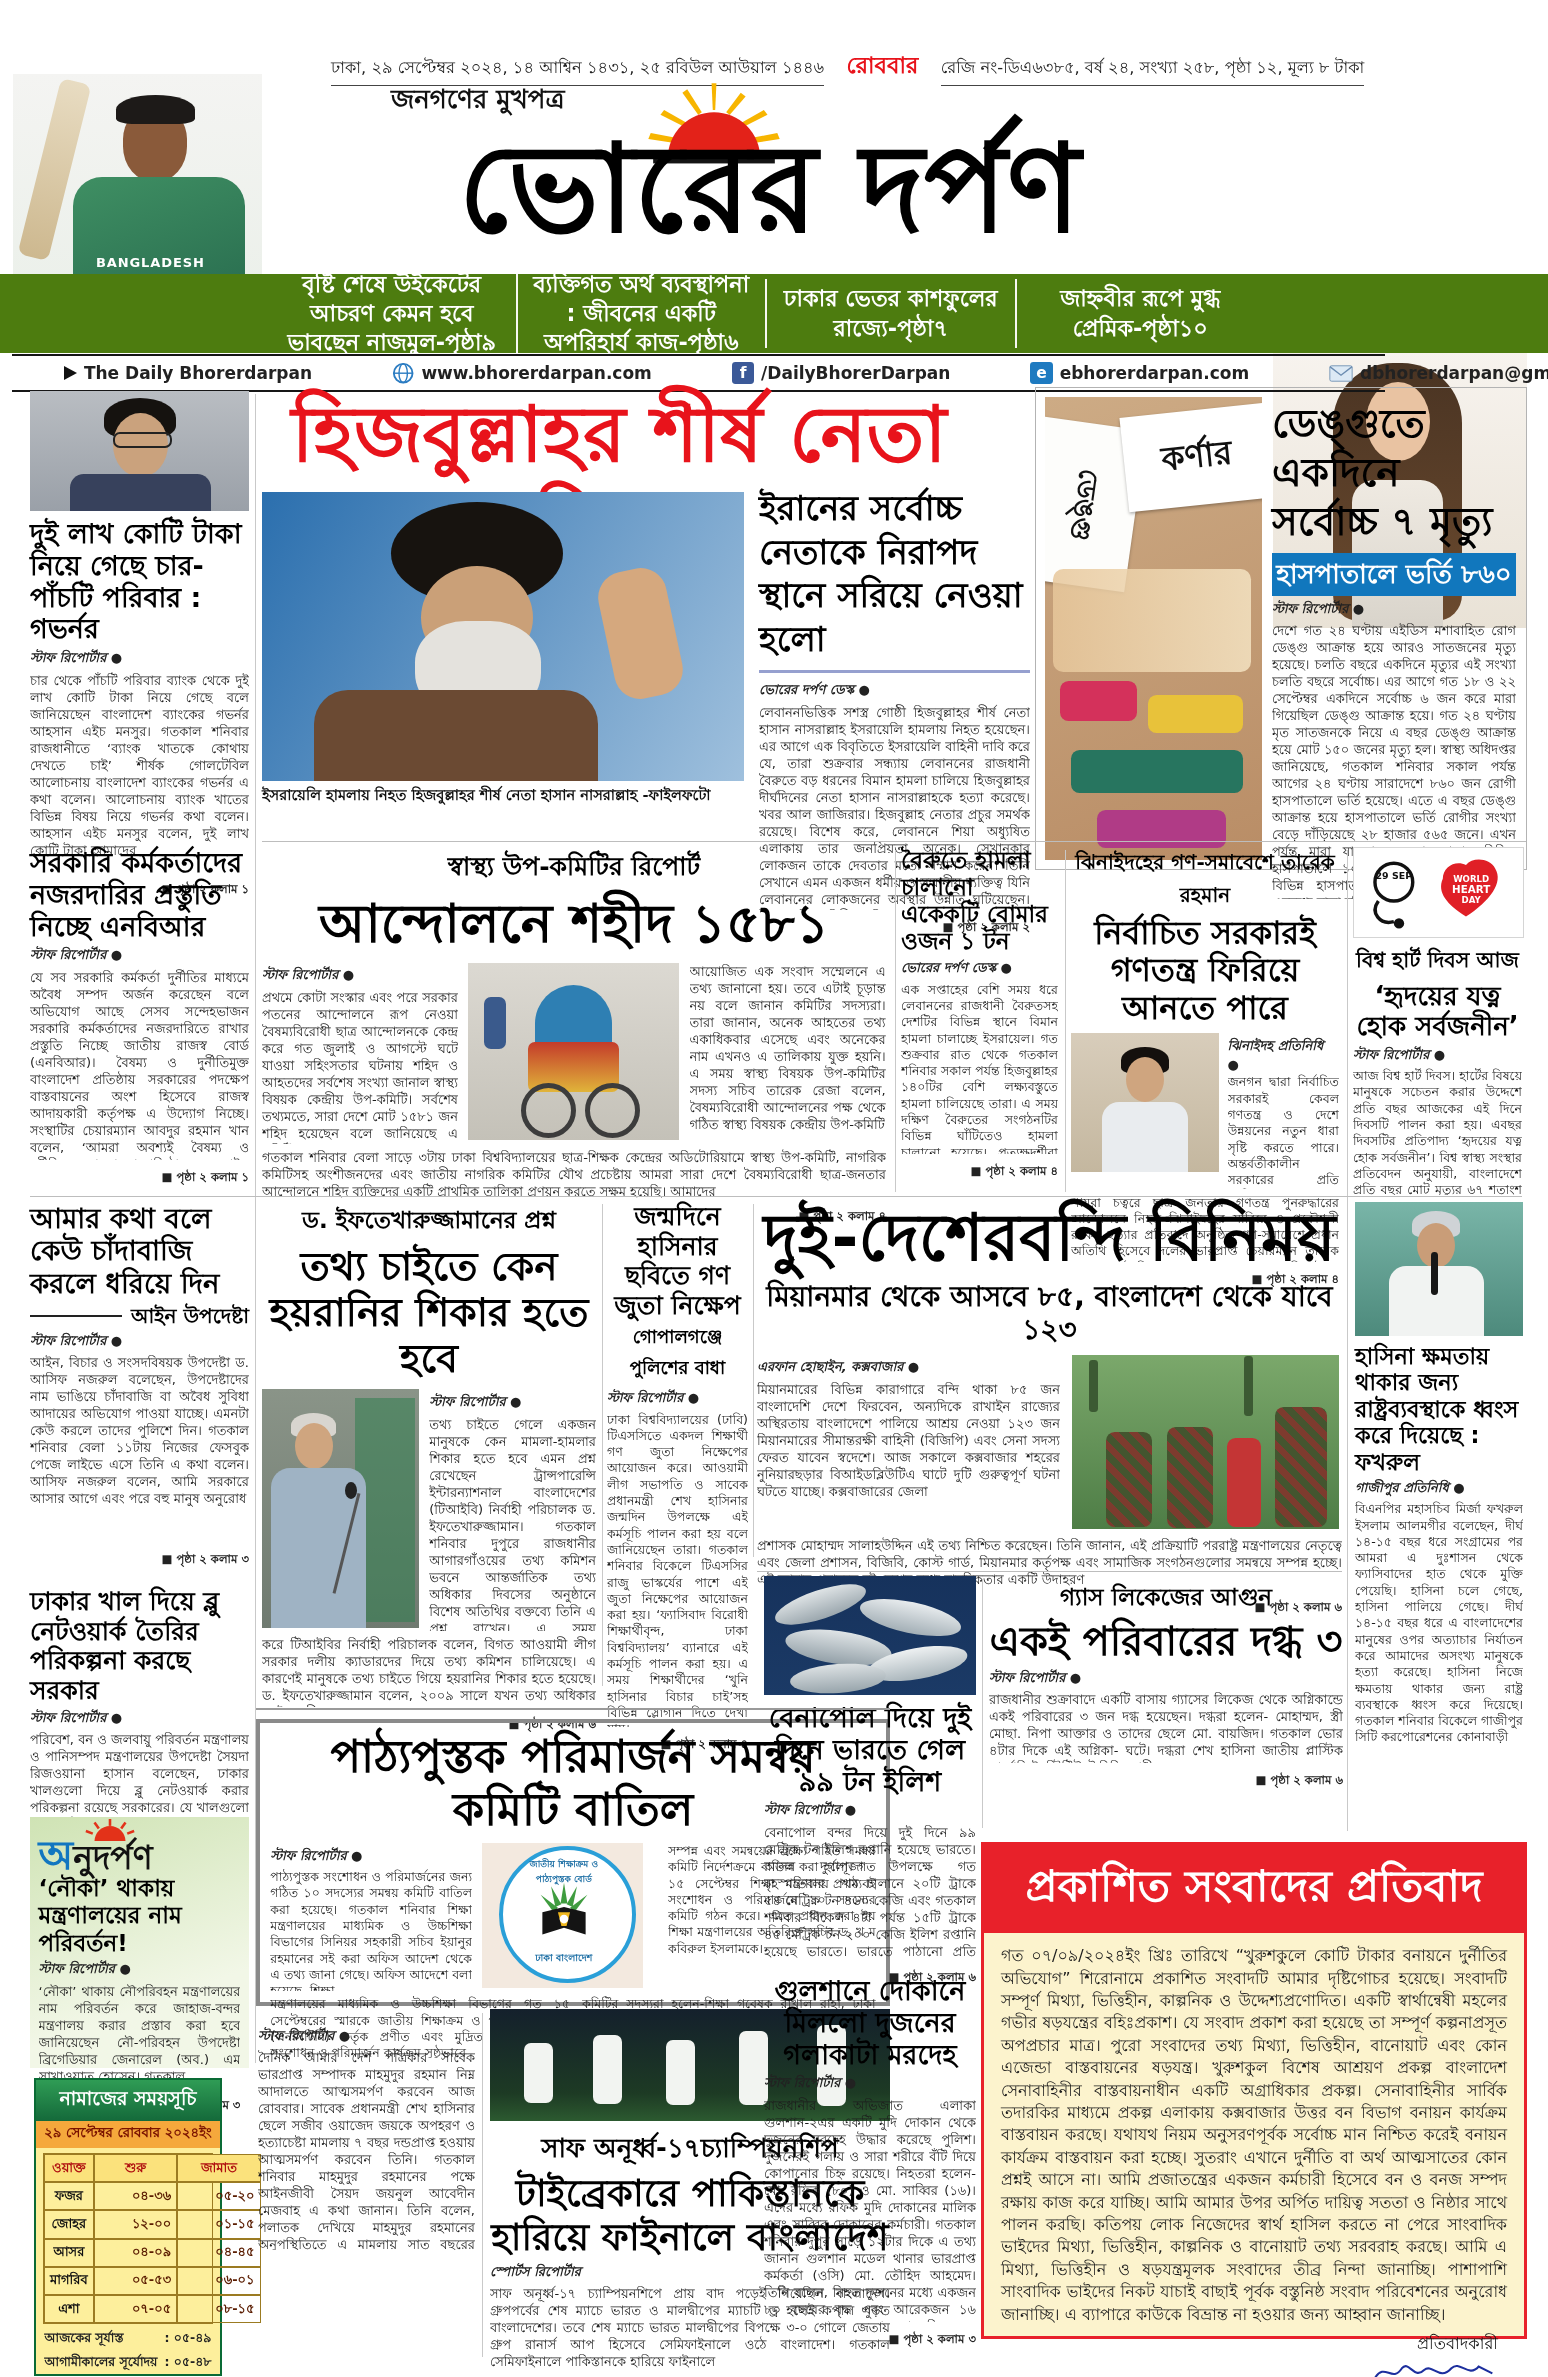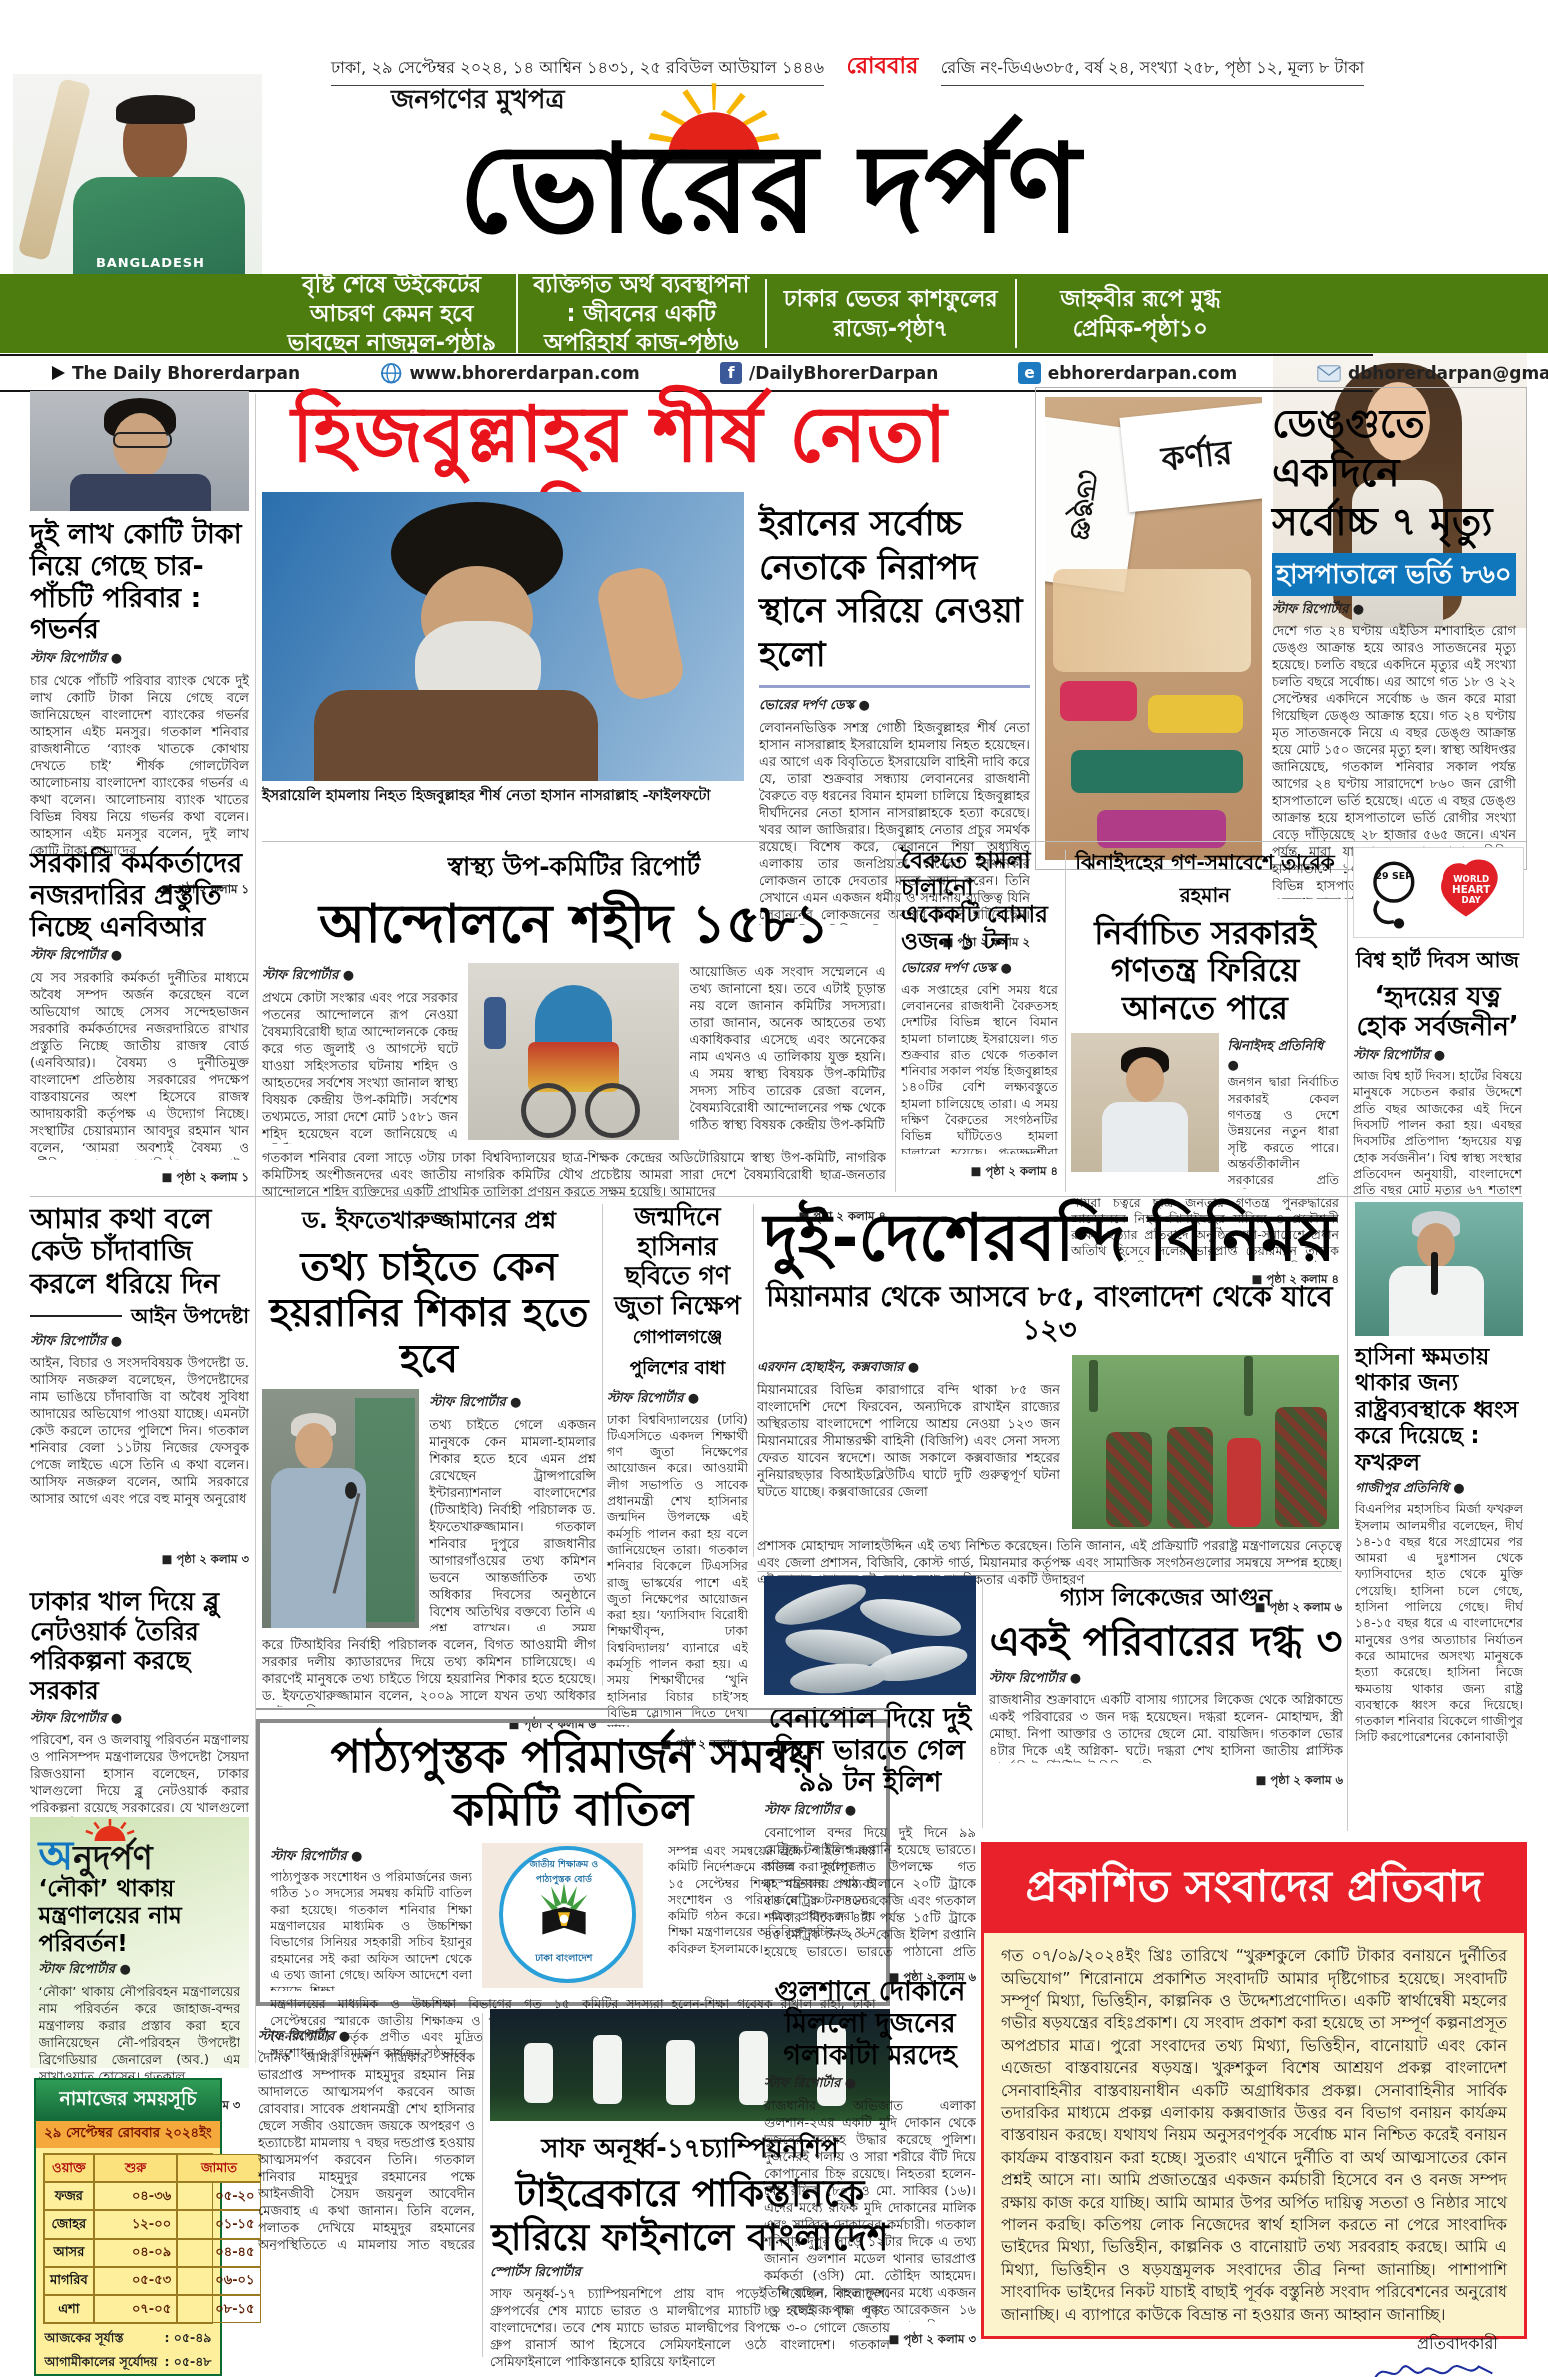--- a/index.html
+++ b/index.html
@@ -95,21 +95,21 @@
   </svg>
   <div class="abs hl ctr" style="left:361px;top:101px;width:817px;font-size:122px;line-height:1.45;">ভোরের দর্পণ</div>
 
   <div id="teasers" class="abs" style="left:0;top:274px;width:1548px;height:79px;padding-left:268px;padding-right:284px;box-sizing:border-box;">
     <div class="tz"><span>বৃষ্টি শেষে উইকেটের আচরণ কেমন হবে ভাবছেন নাজমুল-পৃষ্ঠা৯</span></div>
     <div class="tz"><span>ব্যক্তিগত অর্থ ব্যবস্থাপনা : জীবনের একটি অপরিহার্য কাজ-পৃষ্ঠা৬</span></div>
     <div class="tz"><span>ঢাকার ভেতর কাশফুলের রাজ্যে-পৃষ্ঠা৭</span></div>
     <div class="tz"><span>জাহ্নবীর রূপে মুগ্ধ প্রেমিক-পৃষ্ঠা১০</span></div>
   </div>
 
-  <div id="infobar" class="abs" style="left:0;top:354px;width:1373px;height:38px;gap:20px;">
+  <div id="infobar" class="abs" style="left:12px;top:354px;width:1373px;height:38px;gap:20px;">
     <span class="it">
       <span class="tri"></span>
       <span>The Daily Bhorerdarpan</span>
     </span>
     <span class="it">
       <svg width="22.4" height="22.4" viewBox="0 0 24 24">
           <circle cx="12" cy="12" r="10" fill="none" stroke="#2b7cc2" stroke-width="2"></circle>
           <ellipse cx="12" cy="12" rx="4.5" ry="10" fill="none" stroke="#2b7cc2" stroke-width="1.5"></ellipse>
           <line x1="2" y1="12" x2="22" y2="12" stroke="#2b7cc2" stroke-width="1.5"></line>
         </svg>
@@ -138,21 +138,21 @@
     <div class="photo" style="width:482px;height:289px;background:linear-gradient(120deg,#2b6fae,#9fc0dd);">
       <span class="abs sh" style="left:129px;top:10.3px;width:172px;height:103px;background:#17130f;"></span>
       <span class="abs sh" style="left:159px;top:74px;width:112px;height:103px;background:#caa078;"></span>
       <span class="abs" style="left:153px;top:129px;width:126px;height:103px;background:#e4e2dd;border-radius:40% 40% 50% 50%;"></span>
       <span class="abs" style="left:52px;top:198px;width:284px;height:95px;background:#6b4a33;border-radius:34px 34px 0 0;"></span>
       <span class="abs" style="left:344px;top:77px;width:69px;height:129px;background:#d5a87e;border-radius:26px;transform:rotate(-12deg);"></span>
     </div>
     <div class="cap" style="margin-top:5px;">ইসরায়েলি হামলায় নিহত হিজবুল্লাহর শীর্ষ নেতা হাসান নাসরাল্লাহ    -ফাইলফটো</div>
   </div>
 
-  <div class="abs" style="left:759px;top:502px;width:271px;">
+  <div class="abs" style="left:759px;top:487px;width:271px;">
     <div class="hl" style="font-size:34px;line-height:1.28;">ইরানের সর্বোচ্চ নেতাকে নিরাপদ স্থানে সরিয়ে নেওয়া হলো</div>
     <div style="height:3.4px;background:#96a0cf;margin:8.6px 0 6.9px;"></div>
     <div class="byline">ভোরের দর্পণ ডেস্ক ●</div>
     <div class="body b15" style="height:206px;">লেবাননভিত্তিক সশস্ত্র গোষ্ঠী হিজবুল্লাহর শীর্ষ নেতা হাসান নাসরাল্লাহ ইসরায়েলি হামলায় নিহত হয়েছেন। এর আগে এক বিবৃতিতে ইসরায়েলি বাহিনী দাবি করে যে, তারা শুক্রবার সন্ধ্যায় লেবাননের রাজধানী বৈরুতে বড় ধরনের বিমান হামলা চালিয়ে হিজবুল্লাহর দীর্ঘদিনের নেতা হাসান নাসরাল্লাহকে হত্যা করেছে। খবর আল জাজিরার। হিজবুল্লাহ নেতার প্রচুর সমর্থক রয়েছে। বিশেষ করে, লেবাননে শিয়া অধ্যুষিত এলাকায় তার জনপ্রিয়তা অনেক। সেখানকার লোকজন তাকে দেবতার মতো সম্মান করেন। তিনি সেখানে এমন একজন ধর্মীয় ও সম্মানীয় ব্যক্তিত্ব যিনি লেবাননের লোকজনের অবস্থার উন্নতি ঘটিয়েছেন। ইসরায়েলি বাহিনী জানিয়েছে, তারা শুক্রবার সন্ধ্যায় হিজবুল্লাহর ১৪০টির বেশি লক্ষ্যবস্তুতে হামলা চালিয়েছে। বহু ভবনও হামলার লক্ষ্যবস্তু হয়েছে। এদিকে তেল আবিবে বিস্ফোরণের শব্দ পাওয়া গেছে। এর আগে</div>
     <div class="jump">■ পৃষ্ঠা ২ কলাম ২</div>
   </div>
 
   <div class="abs" style="left:1035px;top:387px;width:492px;height:483px;border:1.7px solid #b3b3b3;box-sizing:border-box;">
     <div class="photo abs" style="left:8.6px;top:8.6px;width:217px;height:463px;background:linear-gradient(160deg,#cdab85,#b98d66);">
       <span class="abs" style="left:-12px;top:26px;width:103px;height:163px;background:#fdfdfb;transform:rotate(8deg);box-shadow:0 1.7px 3.4px rgba(0,0,0,.3);display:flex;align-items:center;justify-content:center;font-weight:700;font-size:26px;writing-mode:vertical-rl;">ডেঙ্গু</span>

